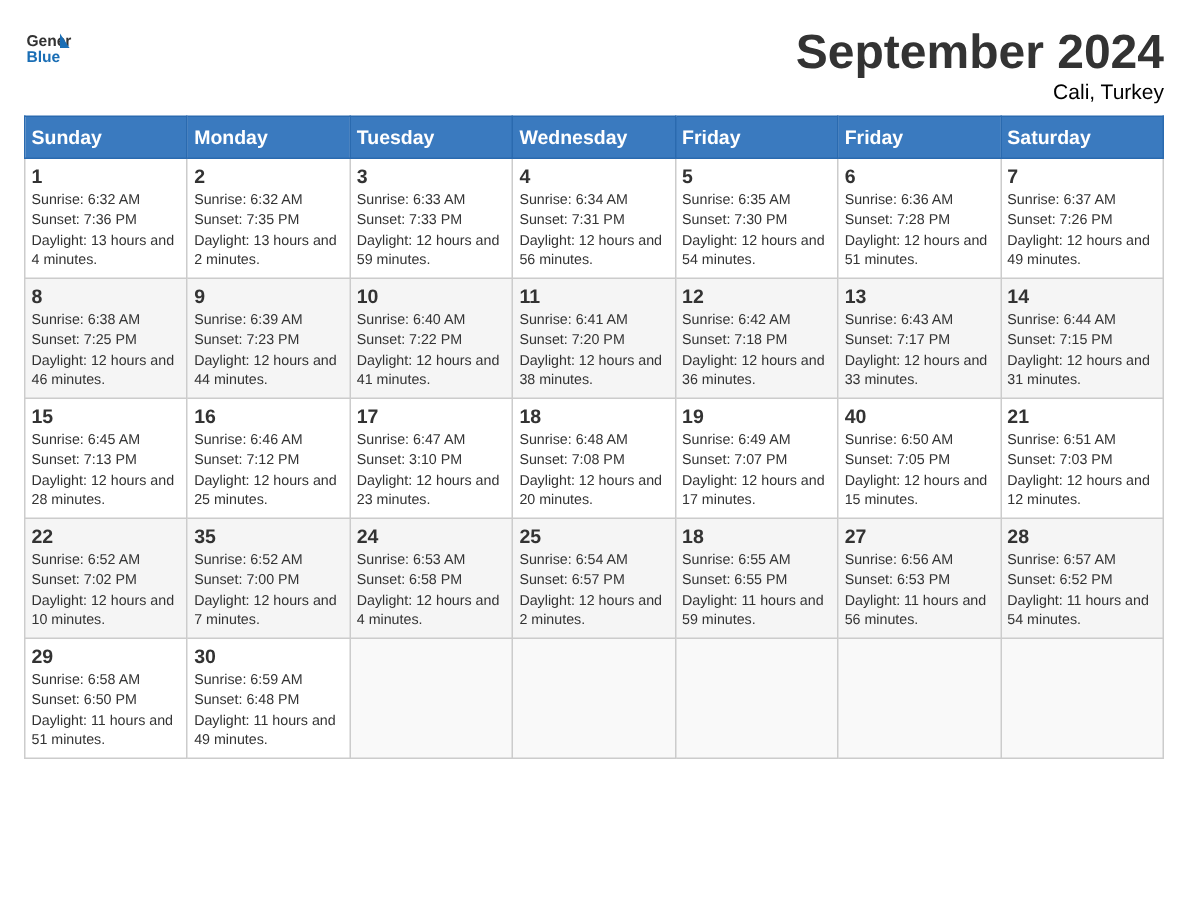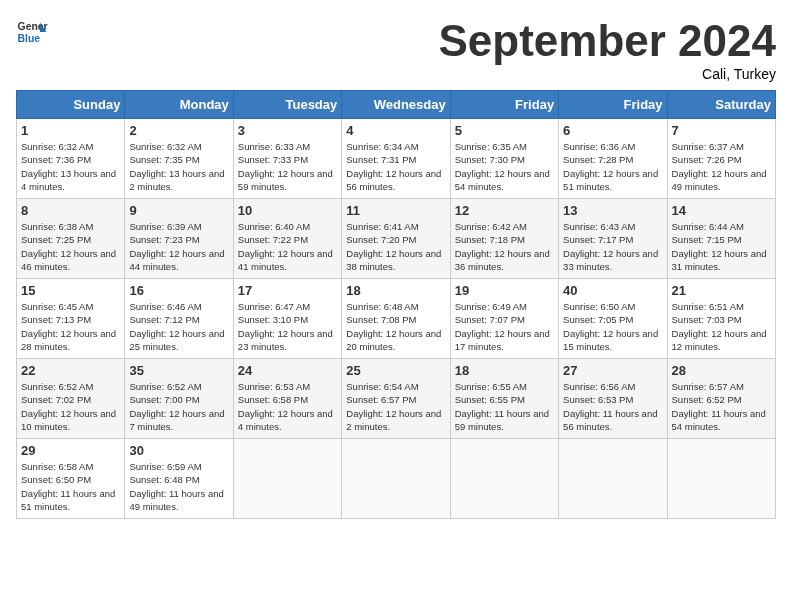--- a/index.html
+++ b/index.html
@@ -22,41 +22,41 @@
       gap: 4px;
     }
     .logo-icon {
       width: 32px;
       height: 32px;
     }
     .title-block {
       text-align: right;
     }
     .month-title {
-      font-size: 44px;
+      font-size: 32px;
       font-weight: bold;
       color: #333;
     }
     .location {
       font-size: 14px;
       color: #000000;
     }
     table {
       width: 100%;
       border-collapse: collapse;
       table-layout: fixed;
     }
     thead tr th {
       background-color: #3a7abf;
       color: #fff;
       padding: 6px 4px;
       font-size: 13px;
       font-weight: bold;
       border: 1px solid #2a6aaf;
-      text-align: right;
+      text-align: left;
     }
     tbody tr td {
       border: 1px solid #ccc;
       vertical-align: top;
       padding: 4px 4px;
       font-size: 10px;
       color: #333;
       height: 80px;
       background: #fff;
     }

